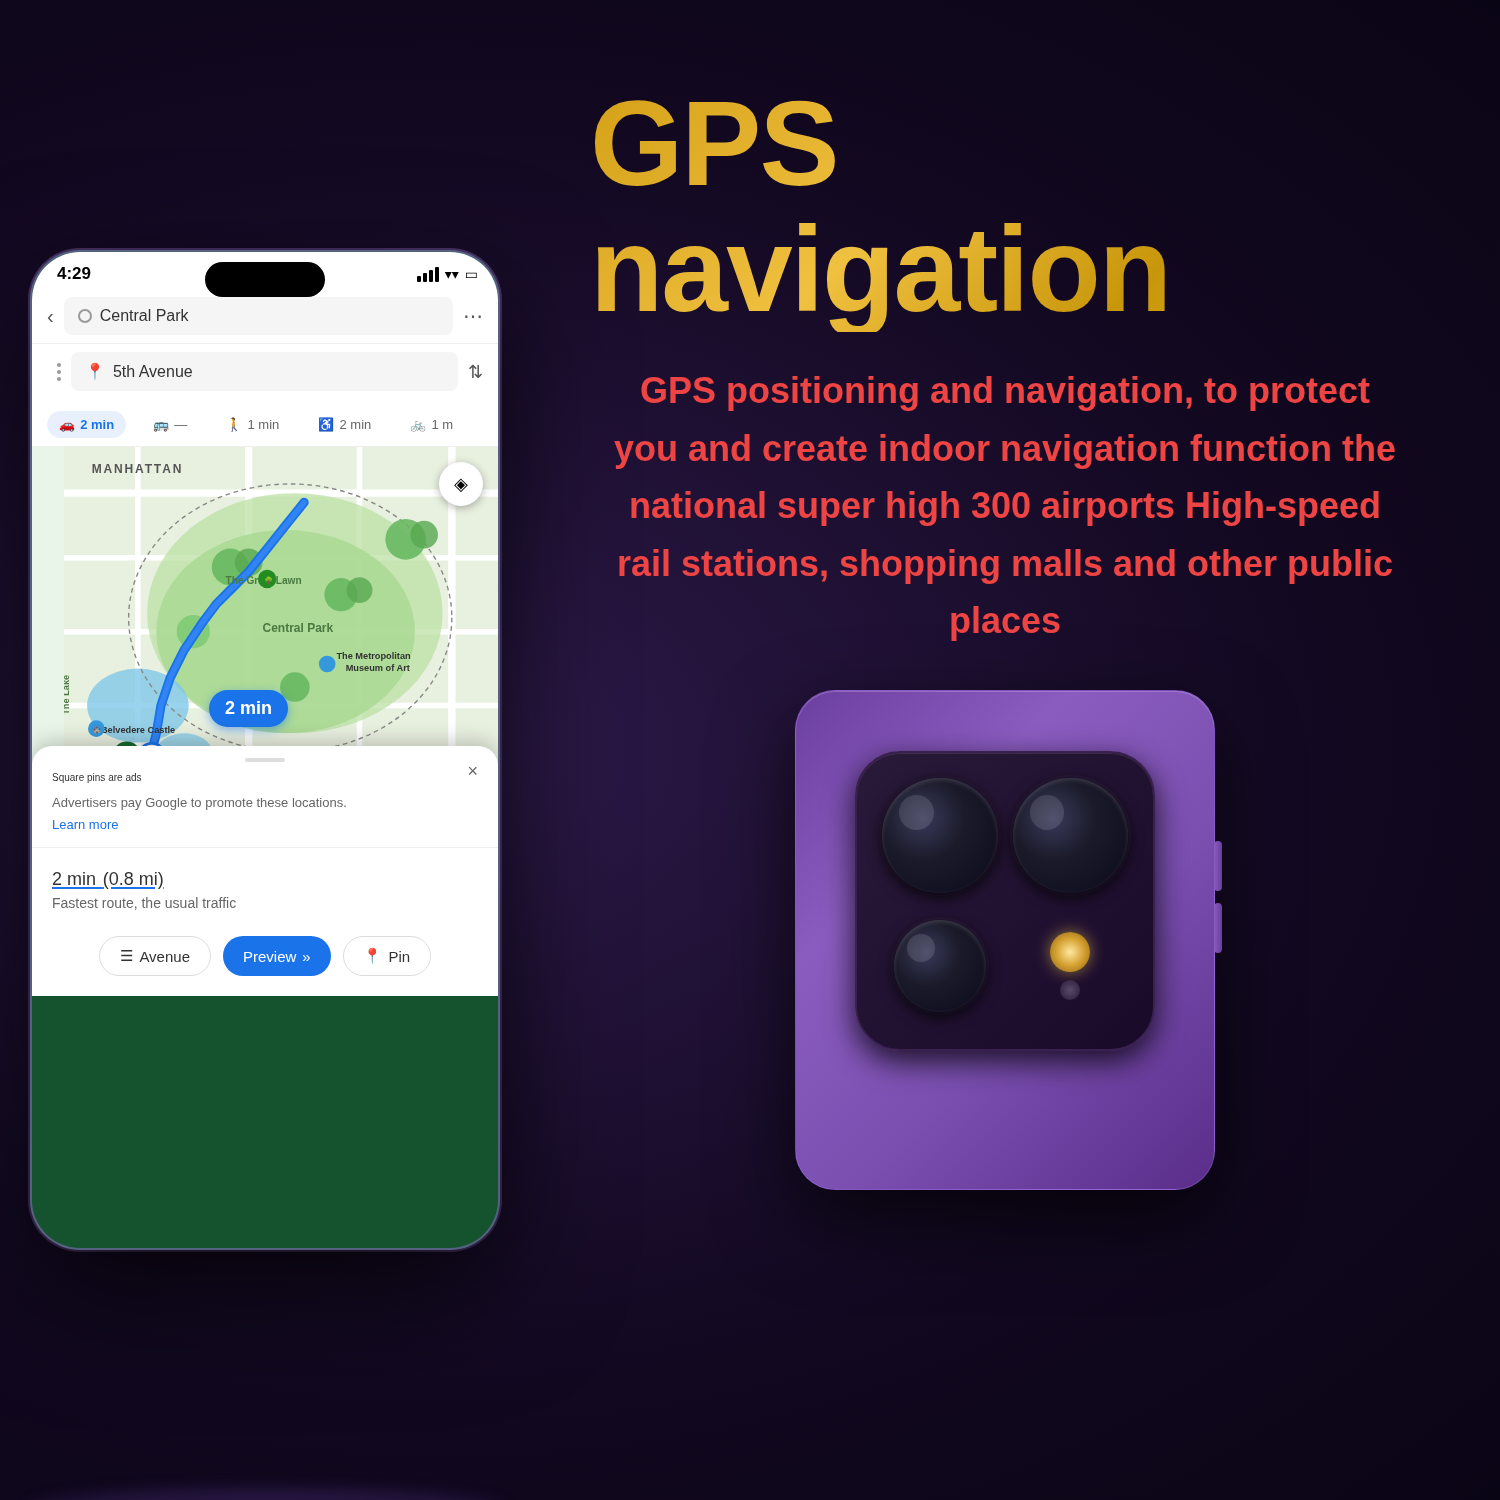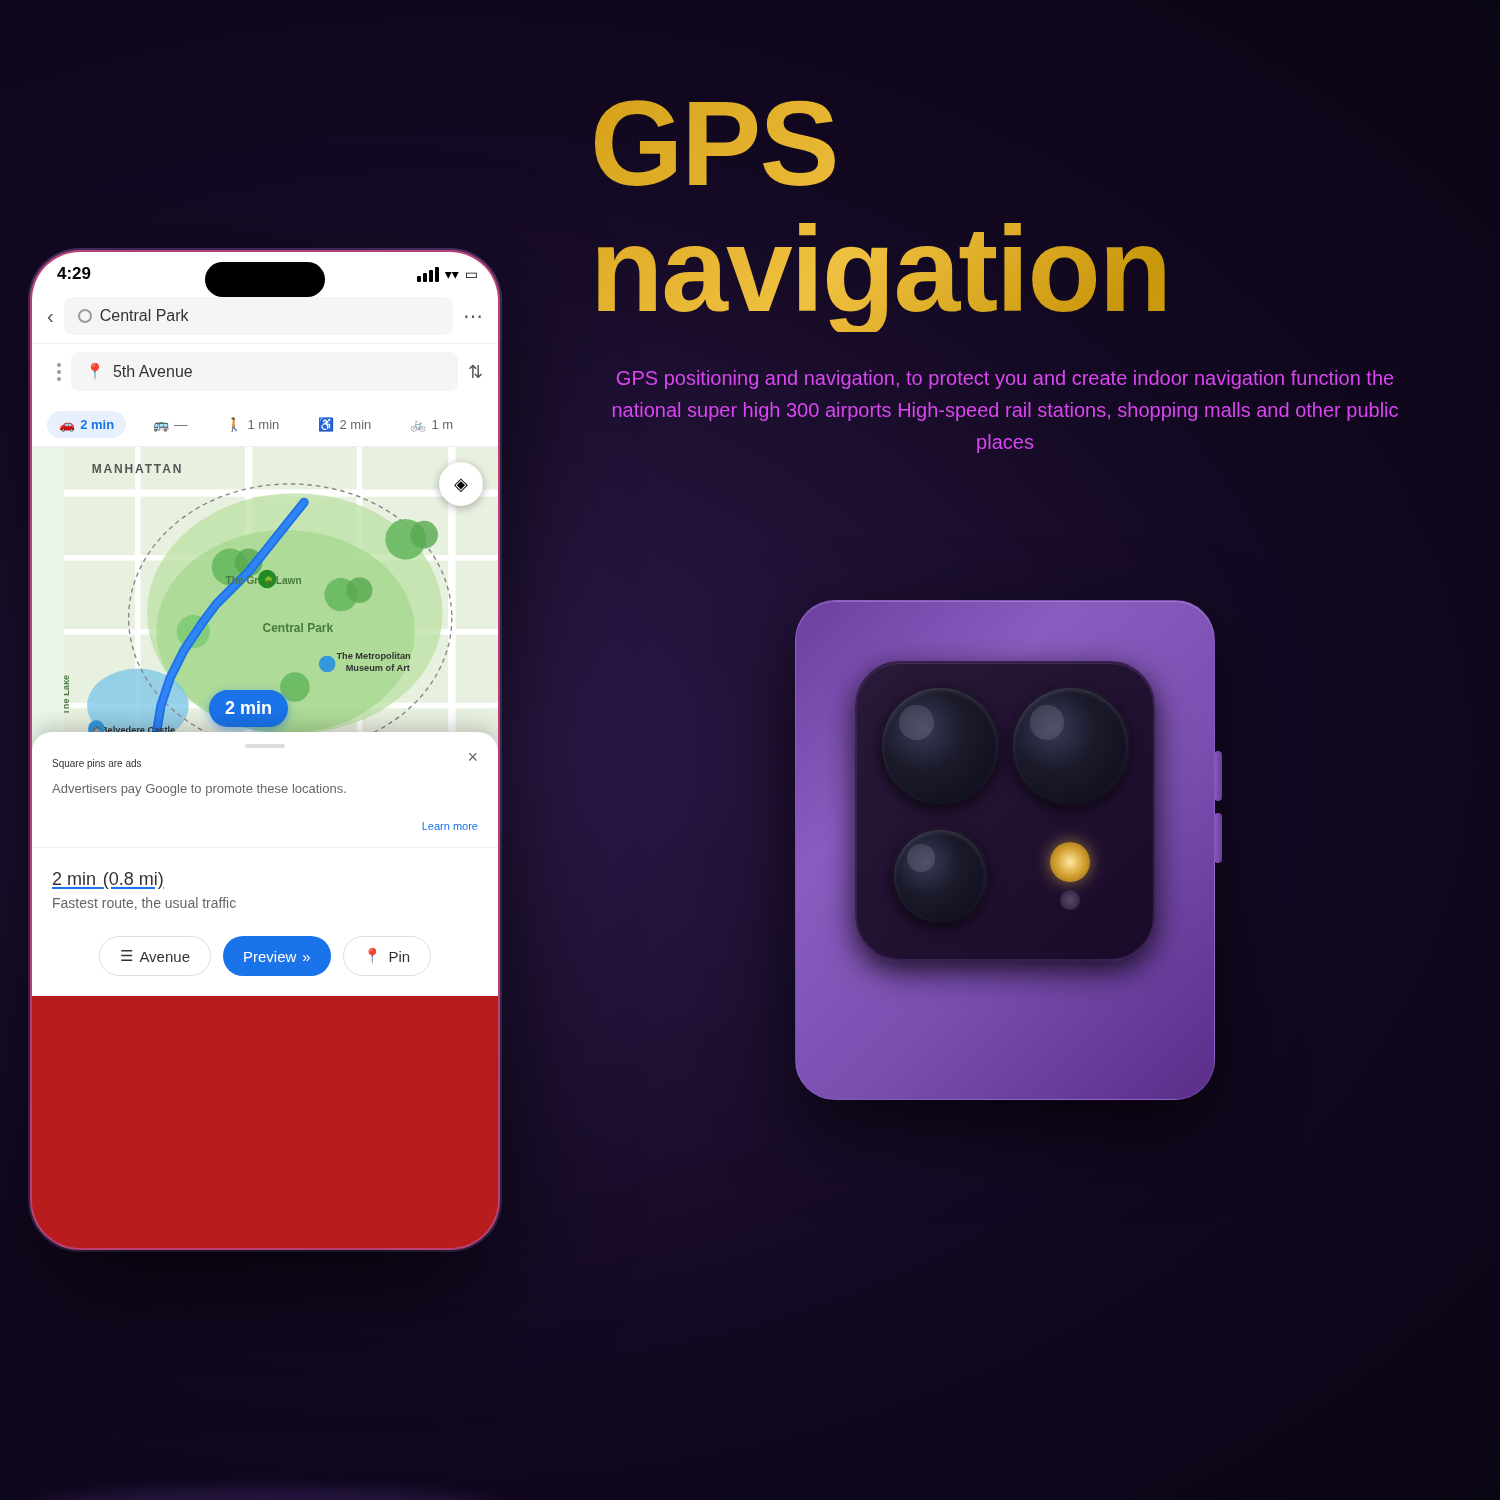--- a/index.html
+++ b/index.html
@@ -53,25 +53,25 @@
       line-height: 1.05;
       background: linear-gradient(135deg, #d4a017 0%, #f0c040 40%, #c8960a 70%, #e8b820 100%);
       -webkit-background-clip: text;
       -webkit-text-fill-color: transparent;
       background-clip: text;
       letter-spacing: -2px;
     }
 
     .gps-description {
       margin-top: 30px;
-      font-size: 20px;
-      color: #d946ef;
+      font-size: 36px;
+      color: #ef4444;
       line-height: 1.6;
       text-align: center;
-      font-weight: 400;
+      font-weight: 700;
       padding: 0 20px;
     }
 
     
     .phone-back-section {
       display: flex;
       justify-content: center;
       align-items: flex-start;
       padding: 0 80px 60px 60px;
       flex: 1;
@@ -181,21 +181,21 @@
     .side-btn {
       width: 8px;
       height: 50px;
       background: linear-gradient(90deg, #8a5cc0, #6a3c9a);
       border-radius: 4px;
     }
 
     
     .phone-front {
       width: 470px;
-      background: #b91c1c;
+      background: #14532d;
       border-radius: 50px;
       overflow: hidden;
       box-shadow: 0 40px 120px rgba(0,0,0,0.8), 0 0 0 2px rgba(200,150,255,0.3);
       border: 2px solid rgba(180,120,255,0.4);
       height: 1000px;
       position: relative;
     }
 
     
     .status-bar {
@@ -431,24 +431,23 @@
     }
 
     .popup-text {
       font-size: 13px;
       color: #666;
       margin-top: 11px;
       line-height: 1.4;
     }
 
     .popup-link {
-      font-size: 11px;
+      font-size: 13px;
       color: #1a73e8;
-      margin-top: 22px;
-      text-align: right;
+      margin-top: 5px;
     }
 
     
     .bottom-info {
       background: #fff;
       padding: 15px 20px;
       border-top: 1px solid #eee;
     }
 
     .route-time {

